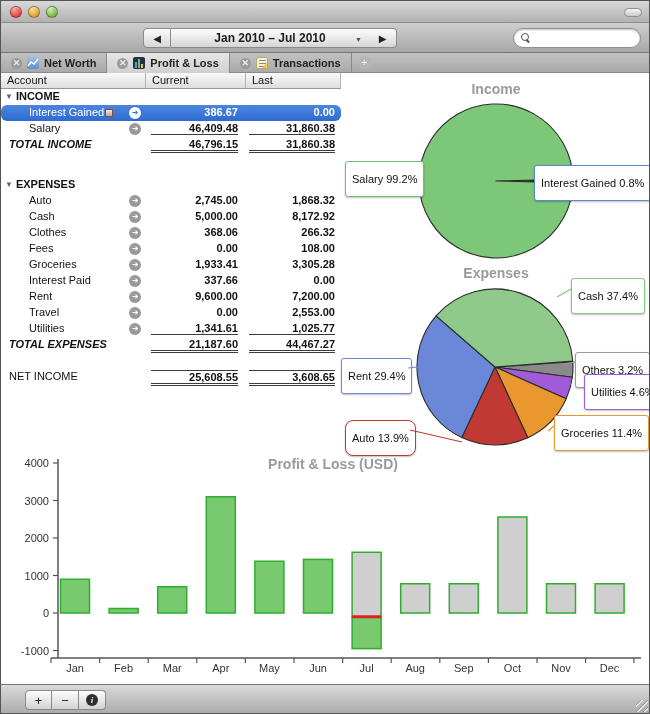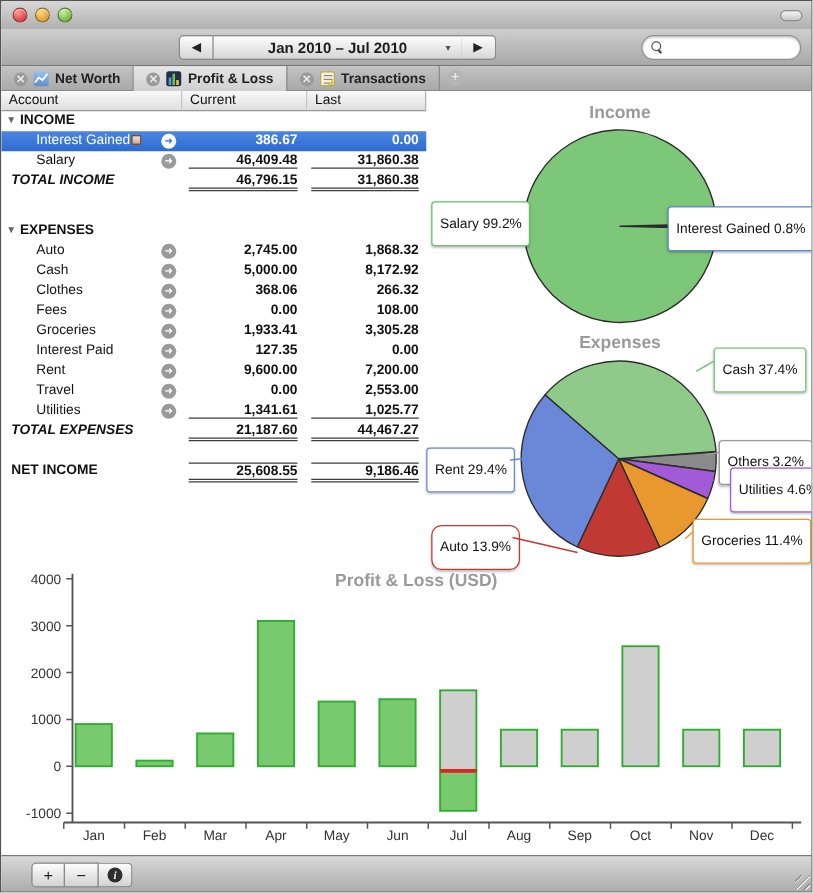--- a/index.html
+++ b/index.html
@@ -69,26 +69,26 @@
 
   
   .content { position:absolute; left:0; top:72px; width:650px; height:611px; background:#fff; }
 
   
   .thead { position:absolute; left:0; top:0; height:16px; width:340px; display:flex; }
   .th { height:16px; background:linear-gradient(#f9f9f9,#dedede); border-right:1px solid #b3b3b3;
     border-bottom:1px solid #979797; font-size:11px; color:#111; padding:1px 0 0 6px; }
   .tbody { position:absolute; left:0; top:16px; width:340px; }
   .trow { position:relative; height:16px; font-size:11px; color:#111; }
-  .trow.selected { background:linear-gradient(#4a86e0,#2f6bd0); color:#fff; }
+  .trow.selected { background:linear-gradient(#4a86e0,#2f6bd0); color:#fff;border-radius:6px; }
   .gname { position:absolute; left:4px; top:1px; font-weight:bold; }
   .disc { display:inline-block; font-size:8px; color:#666; margin-right:3px; vertical-align:1px; }
   .aname { position:absolute; left:28px; top:1px; white-space:nowrap; }
   .tname { position:absolute; left:8px; top:1px; font-weight:bold; font-style:italic; white-space:nowrap; }
-  .nname { position:absolute; left:8px; top:1px; font-weight:bold; white-space:nowrap; }
+  .nname { position:absolute; left:8px; top:1px; font-weight:normal; white-space:nowrap; }
   .badge { display:inline-block; width:8px; height:8px; margin-left:1px; vertical-align:-1px;
     background:linear-gradient(#f3e6d2,#caa98a); border:1px solid #8a4a32; border-radius:1px; }
   .arrowbtn { position:absolute; left:128px; top:2px; width:12px; height:12px; border-radius:50%;
     background:#9a9a9a; color:#fff; font-size:8px; line-height:12px; text-align:center; }
   .trow.selected .arrowbtn { background:#fff; color:#3875d7; }
   .num { position:absolute; top:1px; text-align:right; font-weight:bold; white-space:nowrap; }
   .num.c1 { left:150px; width:87px; }
   .num.c2 { left:248px; width:86px; }
   .sumline .num { border-bottom:1px solid #3c3c3c; }
   .dblline .num { border-bottom:3px double #3c3c3c; }
@@ -228,21 +228,21 @@
         </div>
         <div class="trow">
           <span class="aname">Groceries</span>
           <span class="arrowbtn">➜</span>
           <span class="num c1">1,933.41</span>
           <span class="num c2">3,305.28</span>
         </div>
         <div class="trow">
           <span class="aname">Interest Paid</span>
           <span class="arrowbtn">➜</span>
-          <span class="num c1">127.35</span>
+          <span class="num c1">337.66</span>
           <span class="num c2">0.00</span>
         </div>
         <div class="trow">
           <span class="aname">Rent</span>
           <span class="arrowbtn">➜</span>
           <span class="num c1">9,600.00</span>
           <span class="num c2">7,200.00</span>
         </div>
         <div class="trow">
           <span class="aname">Travel</span>
@@ -258,21 +258,21 @@
         </div>
         <div class="trow dblline">
           <span class="tname">TOTAL EXPENSES</span>
           <span class="num c1">21,187.60</span>
           <span class="num c2">44,467.27</span>
         </div>
         <div class="spacer" style="height: 16px;"></div>
         <div class="trow dblline topline">
           <span class="nname">NET INCOME</span>
           <span class="num c1">25,608.55</span>
-          <span class="num c2">9,186.46</span>
+          <span class="num c2">3,608.65</span>
         </div>
       </div>
     <div id="charts">
         <div class="chart-title" style="left: 380px; top: 8px; width: 230px;">Income</div>
         <svg width="192" height="164" style="position: absolute; left: 400px; top: 26px;">
           <path d="M95,82 L172.0,80.0 A77,77 0 0 1 172.0,83.9 Z" fill="#1b2b47" stroke="#2c2c2c" stroke-width="1.1" stroke-linejoin="round"></path>
           <path d="M95,82 L172.0,83.9 A77,77 0 1 1 172.0,80.0 Z" fill="#7cc878" stroke="#2c2c2c" stroke-width="1.1" stroke-linejoin="round"></path>
         </svg>
         <div class="pie-label" style="left: 344px; top: 88px; border-color: rgb(111, 191, 111);">Salary 99.2%</div>
         <div class="pie-label" style="left: 533px; top: 92px; border-color: rgb(91, 135, 217);">Interest Gained 0.8%</div>

